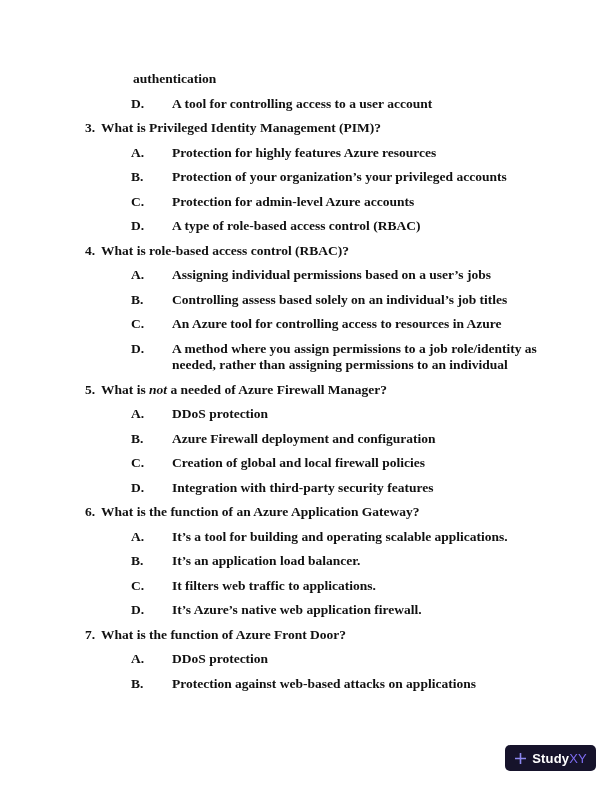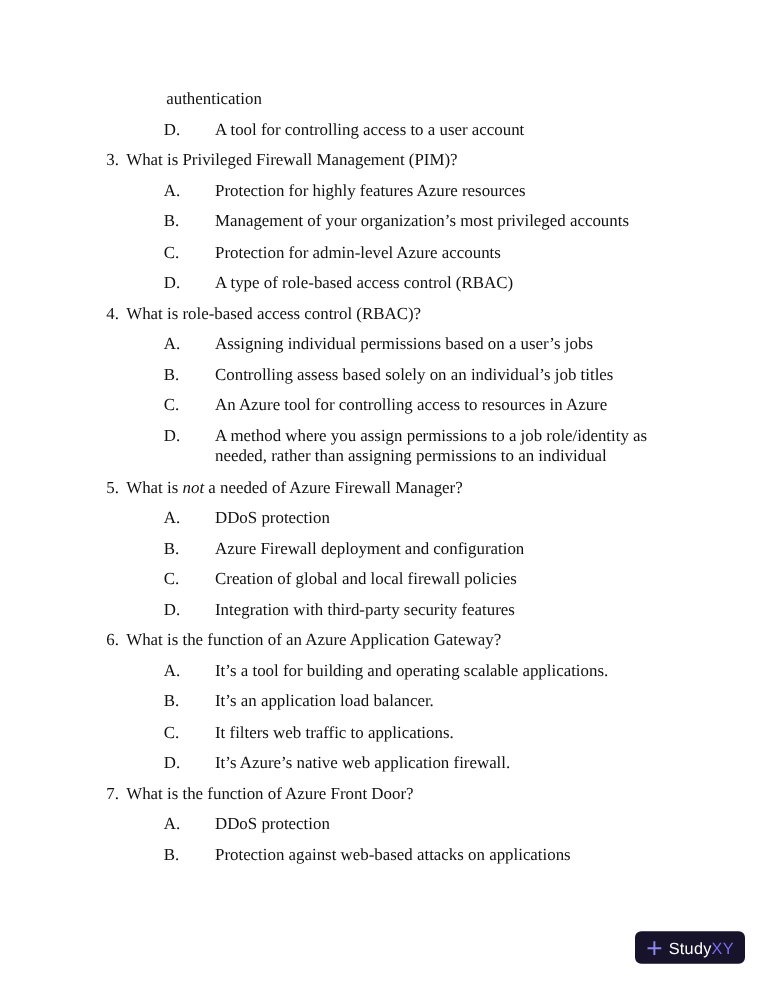--- a/index.html
+++ b/index.html
@@ -18,20 +18,21 @@
   .content {
     position: absolute;
     left: 85px;
     top: 71px;
     width: 452px;
   }
   .row {
     display: flex;
     line-height: 16.5px;
     margin-bottom: 8px;
+    font-weight: bold;
   }
   .q-num  { flex: 0 0 16px; }
   .q-text { flex: 1; }
   .choice { margin-left: 46px; }
   .c-label { flex: 0 0 21px; }
   .c-text  { flex: 1; margin-left: 20px; }
   .cont-line { margin-left: 48px; }
   .italic { font-style: italic; }
 
   .logo-badge {
@@ -48,21 +49,21 @@
   }
   .logo-plus {
     color: var(--accent_plus, #8d88f0);
     display: inline-flex;
     align-items: center;
     margin-right: 5px;
   }
   .logo-study {
     color: var(--brand_text, #ffffff);
     font-size: 13px;
-    font-weight: 400;
+    font-weight: 700;
     letter-spacing: 0.2px;
   }
   .logo-xy {
     color: var(--accent_xy, #7d6bf0);
     font-size: 13px;
     font-weight: 400;
     letter-spacing: 0.2px;
   }
 </style>
 </head>
@@ -75,29 +76,29 @@
       <span>authentication</span>
     </div>
     <div class="row choice">
       <span class="c-label">D.</span>
       <span class="c-text">A tool for controlling access to a user account</span>
     </div>
 
     <div>
       <div class="row">
         <span class="q-num">3.</span>
-        <span class="q-text">What is Privileged Firewall Management (PIM)?</span>
+        <span class="q-text">What is Privileged Identity Management (PIM)?</span>
       </div>
       <div class="row choice">
         <span class="c-label">A.</span>
         <span class="c-text">Protection for highly features Azure resources</span>
       </div>
       <div class="row choice">
         <span class="c-label">B.</span>
-        <span class="c-text">Management of your organization’s most privileged accounts</span>
+        <span class="c-text">Protection of your organization’s your privileged accounts</span>
       </div>
       <div class="row choice">
         <span class="c-label">C.</span>
         <span class="c-text">Protection for admin-level Azure accounts</span>
       </div>
       <div class="row choice">
         <span class="c-label">D.</span>
         <span class="c-text">A type of role-based access control (RBAC)</span>
       </div>
     </div>

